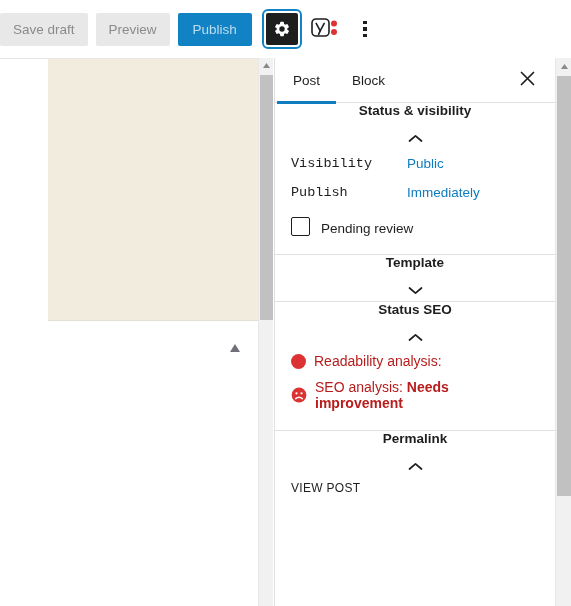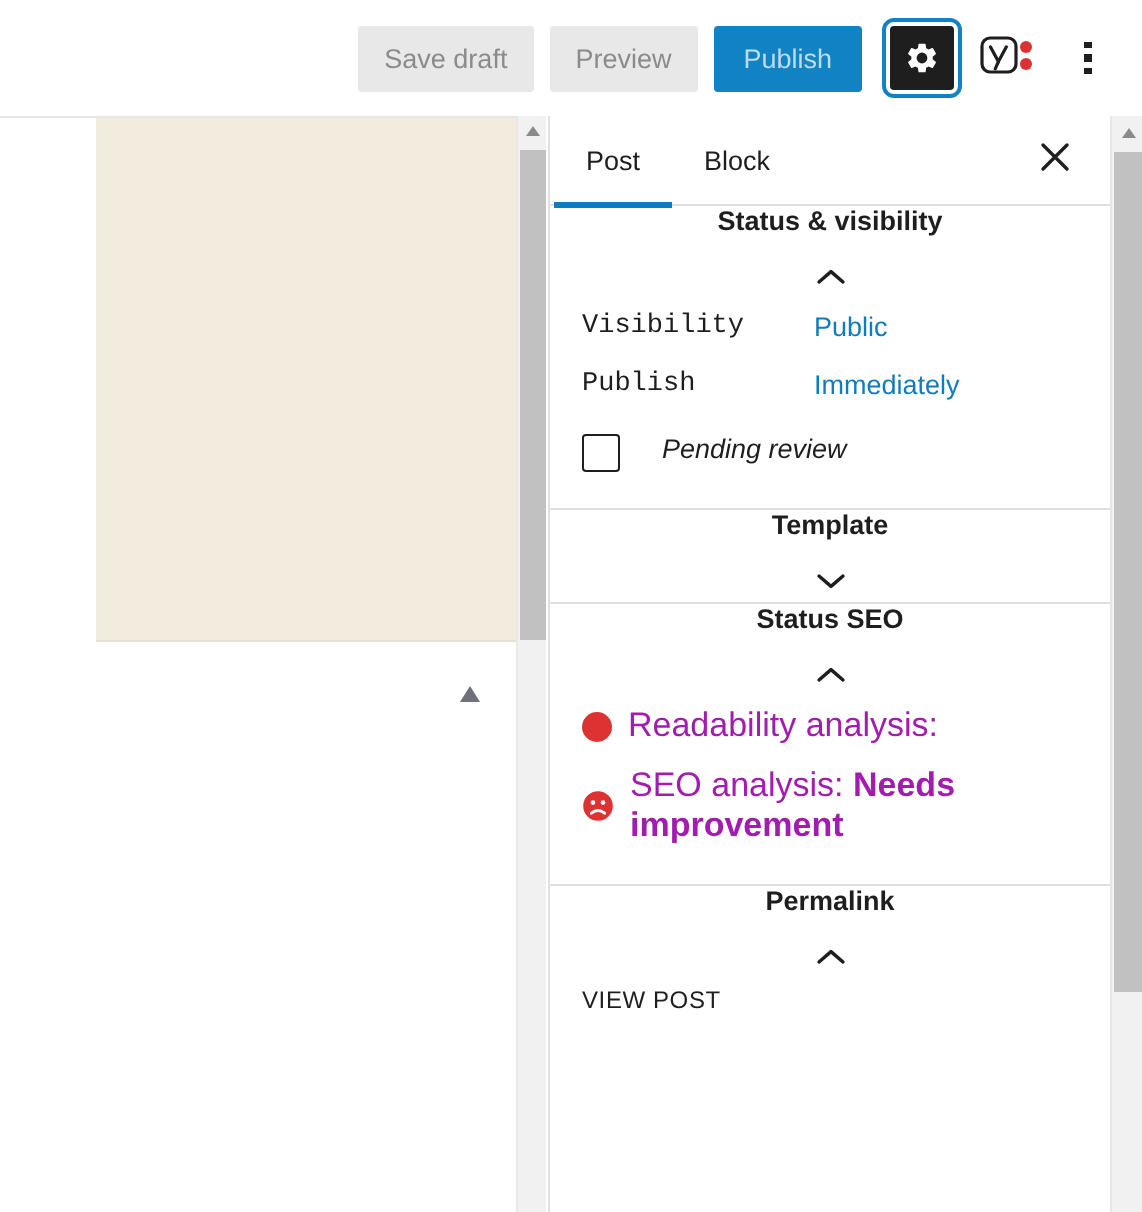--- a/index.html
+++ b/index.html
@@ -22,21 +22,21 @@
 
   
   .toolbar {
     position: absolute;
     top: 0; left: 0;
     width: 571px;
     height: 58px;
     background: #ffffff;
     display: flex;
     align-items: center;
-    justify-content: flex-end;
+    justify-content: flex-start;
     padding-right: 14px;
     gap: 8px;
   }
 
   .btn-secondary {
     height: 33px;
     padding: 0 13px;
     border: none;
     border-radius: 2px;
     background: #e8e8e8;
@@ -250,24 +250,23 @@
     color: #0f7cbf;
     background: none;
     border: none;
     padding: 0;
     cursor: pointer;
     font-family: "Liberation Sans", sans-serif;
   }
 
   .checkbox-row {
     display: flex;
-    align-items: flex-start;
-    gap: 21px;
+    align-items: flex-end;
+    gap: 11px;
     padding: 10px 0 4px 0;
-    font-style: italic;
   }
   .checkbox {
     width: 19px;
     height: 19px;
     border: 1.5px solid #1e1e1e;
     background: #fff;
     border-radius: 2px;
     cursor: pointer;
     flex-shrink: 0;
   }
@@ -284,22 +283,22 @@
     gap: 8px;
     padding: 5px 0;
   }
   .dot-red {
     width: 15px; height: 15px;
     border-radius: 50%;
     background: #dc3232;
     flex-shrink: 0;
   }
   .analysis-text {
-    font-size: 17px;
-    color: #a21caf;
+    font-size: 14px;
+    color: #b91c1c;
   }
   .analysis-text b { font-weight: bold; }
 
   .yoast-btn {
     margin-top: 12px;
     width: 100%;
     height: 31px;
     background: #f6f7f7;
     border: 1px solid #dcdcde;
     border-radius: 2px;

